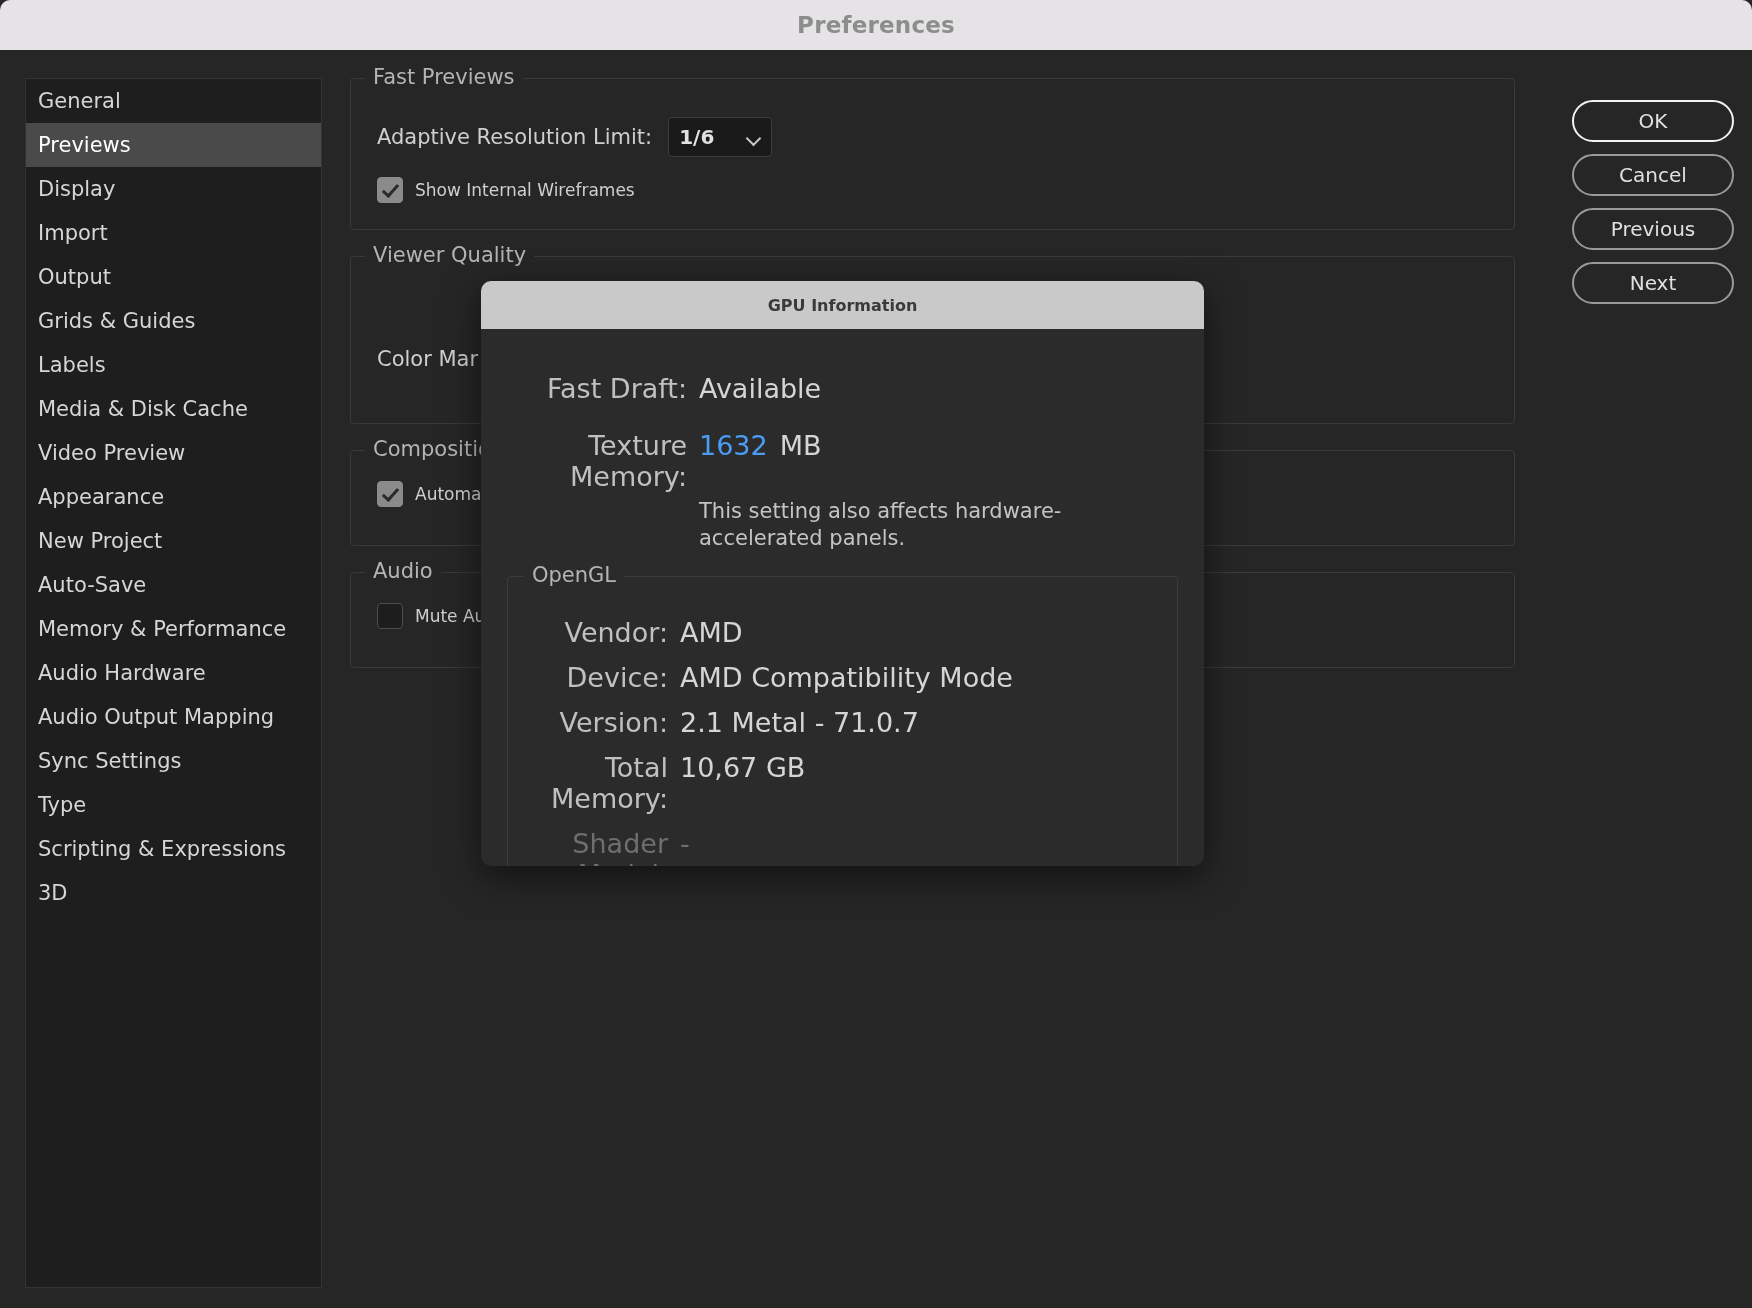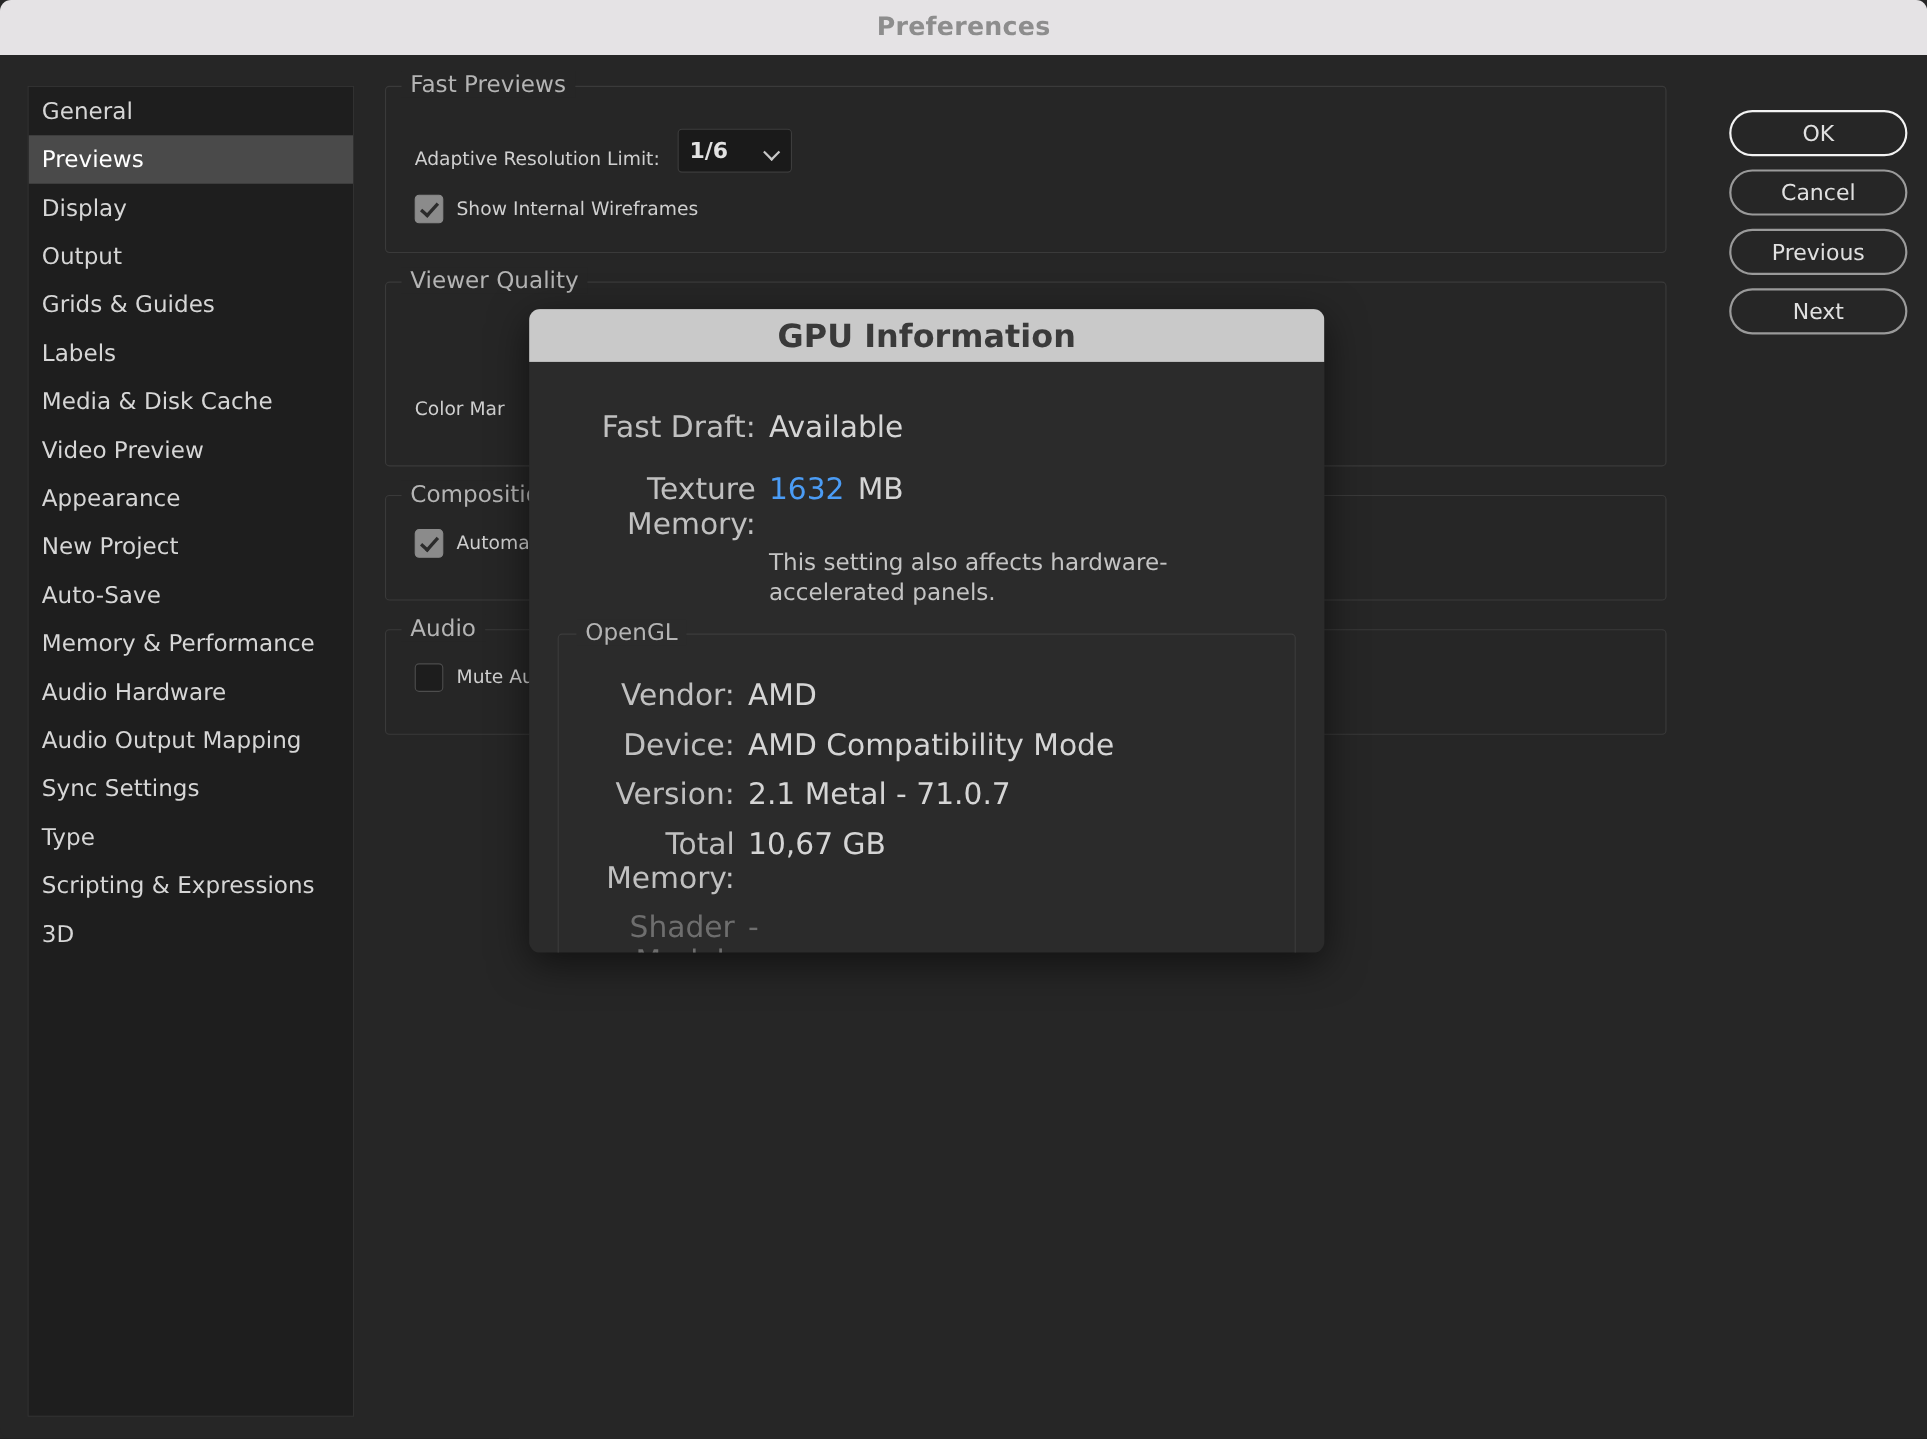--- a/index.html
+++ b/index.html
@@ -109,24 +109,23 @@
   }
 
   .row {
     display: flex;
     align-items: center;
     margin-bottom: 20px;
   }
   .row:last-child { margin-bottom: 0; }
 
   .field-label {
-    font-size: 17px;
+    font-size: 21px;
     color: #cfcfcf;
     white-space: nowrap;
-    margin-top: 15px;
   }
 
   
   .select {
     margin-left: 16px;
     width: 104px;
     height: 40px;
     background: #1a1a1a;
     border: 1px solid #3d3d3d;
     border-radius: 4px;
@@ -235,21 +234,21 @@
   }
   #gpu-titlebar {
     height: 48px;
     background: #c9c9c9;
     display: flex;
     align-items: center;
     justify-content: center;
     flex: none;
   }
   #gpu-titlebar .gpu-title-text {
-    font-size: 29px;
+    font-size: 16px;
     font-weight: bold;
     color: #3a3a3a;
   }
   #gpu-content {
     flex: 1;
     padding: 44px 26px 0 26px;
     box-sizing: border-box;
   }
 
   .kv {
@@ -320,20 +319,21 @@
   <div id="titlebar">
     <span class="title-text">Preferences</span>
   </div>
 
   <div id="window-body">
 
     <div id="sidebar">
         <div class="side-item">General</div>
         <div class="side-item selected">Previews</div>
         <div class="side-item">Display</div>
+        <div class="side-item">Import</div>
         <div class="side-item">Output</div>
         <div class="side-item">Grids &amp; Guides</div>
         <div class="side-item">Labels</div>
         <div class="side-item">Media &amp; Disk Cache</div>
         <div class="side-item">Video Preview</div>
         <div class="side-item">Appearance</div>
         <div class="side-item">New Project</div>
         <div class="side-item">Auto-Save</div>
         <div class="side-item">Memory &amp; Performance</div>
         <div class="side-item">Audio Hardware</div>

